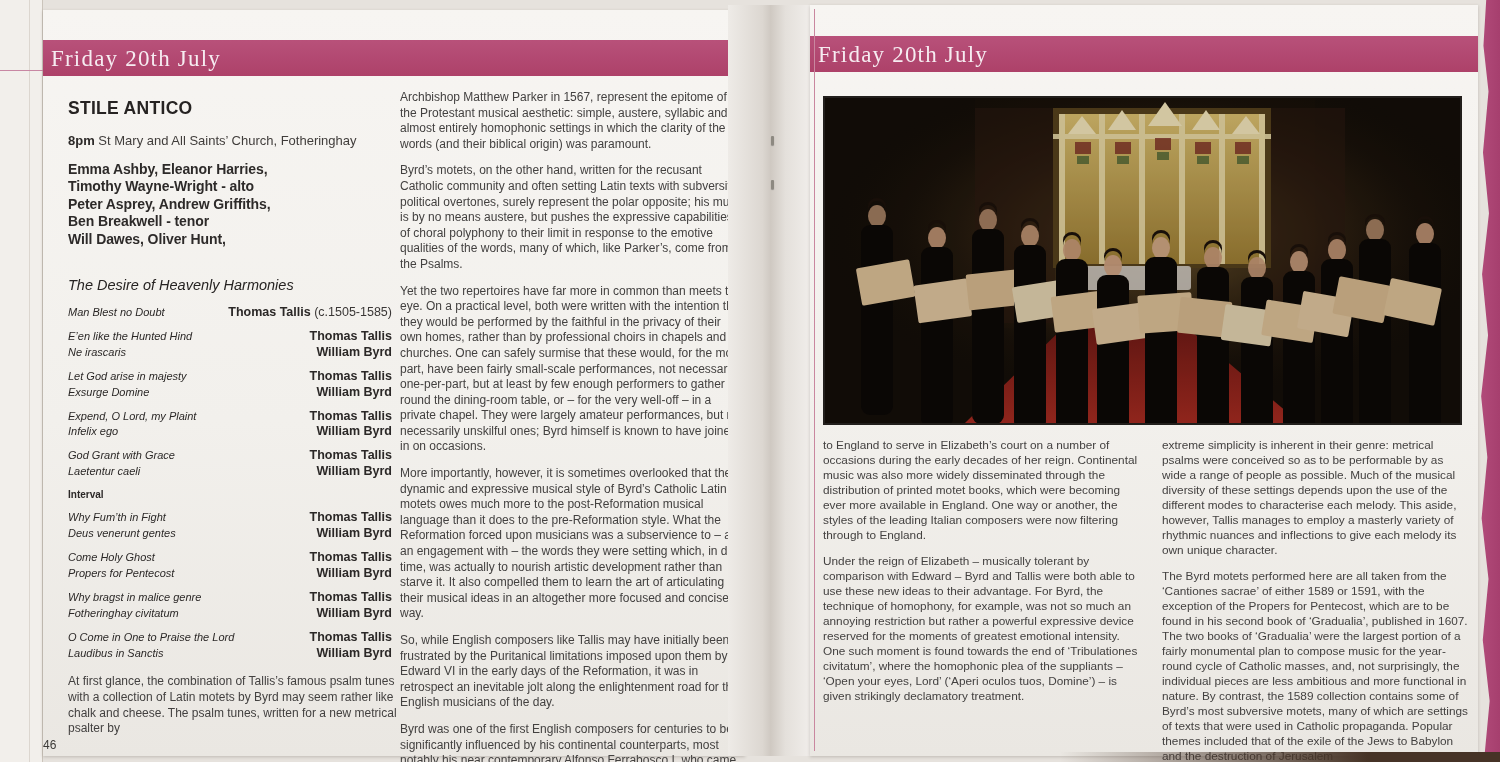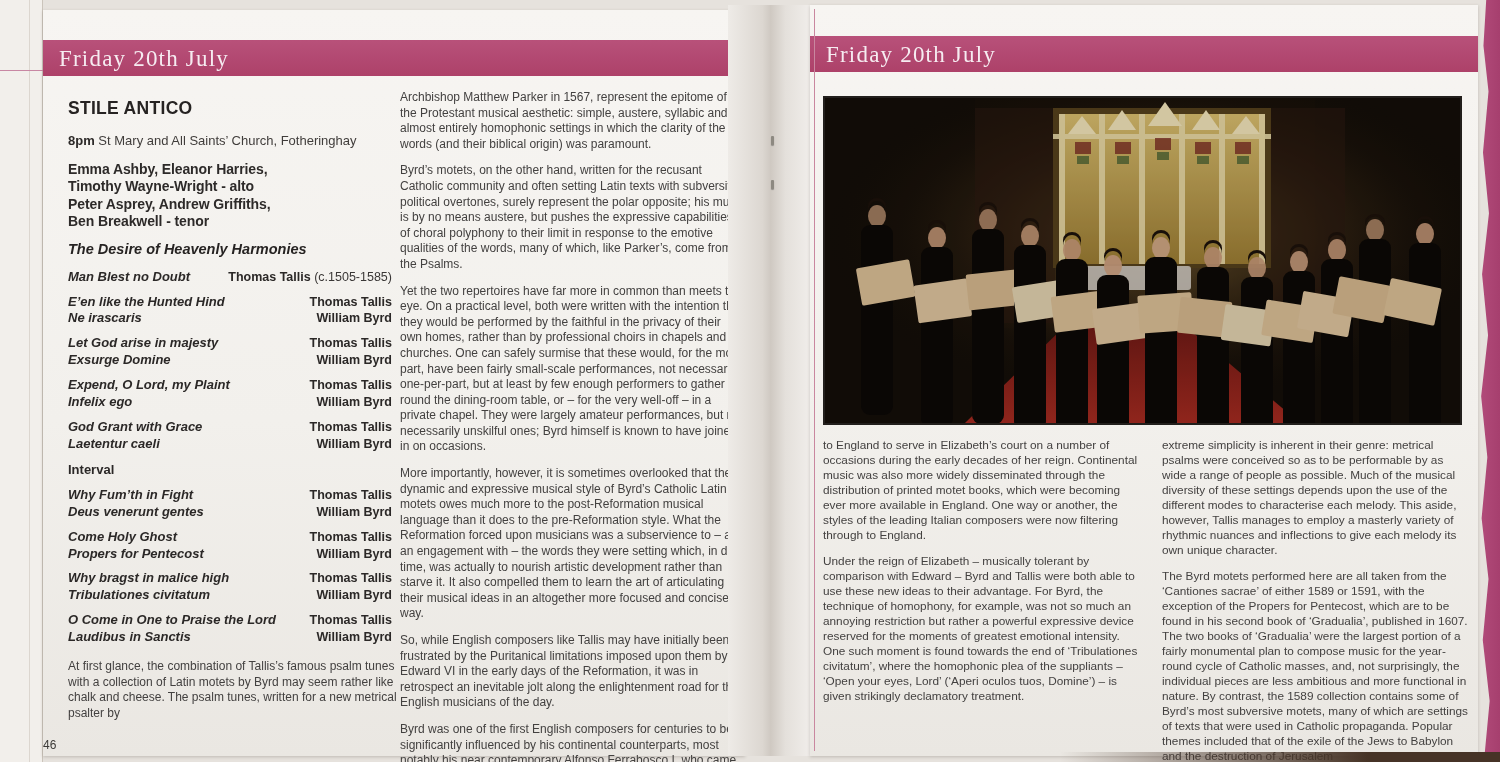--- a/index.html
+++ b/index.html
@@ -19,34 +19,34 @@
           background:linear-gradient(to right,#eeebe7 0%,#dcd7d1 42%,#cfc9c2 52%,#e4e0db 70%,#f0edea 100%);}
   .staple{position:absolute;left:771px;width:3px;height:9px;background:#8d8981;border-radius:1px;box-shadow:0 1px 1px rgba(0,0,0,.3);}
   .deckle{position:absolute;left:1477px;top:0;width:23px;height:762px;background:linear-gradient(to right,#b34d7c,#a63f6e);
           clip-path:polygon(40% 0,100% 0,100% 100%,30% 100%,55% 92%,25% 84%,50% 76%,20% 68%,45% 60%,18% 52%,48% 44%,22% 36%,52% 28%,26% 20%,50% 12%,28% 6%);}
   .bottom-shadow{position:absolute;left:1060px;top:752px;width:440px;height:10px;
           background:linear-gradient(to right,rgba(70,51,38,0),#463326 70%);}
   
   .band{position:absolute;left:0;width:100%;height:36px;
         background:linear-gradient(#b8517a,#ad4169);display:flex;align-items:center;}
   .band-title{font-family:"Liberation Serif",serif;color:#f6ecf1;font-size:23px;
-              letter-spacing:1.2px;padding-left:16px;line-height:1;}
+              letter-spacing:1.2px;padding-left:8px;line-height:1;}
   
   .listing{position:absolute;left:25px;top:88px;width:324px;color:#2c2928;}
   .ensemble{font-size:17.5px;font-weight:bold;letter-spacing:.3px;margin:0 0 14px 0;color:#262322;}
   .venue{font-size:13px;color:#403d3b;margin:0 0 13px 0;}
   .venue b{color:#2c2928;}
   .performers{font-size:14px;font-weight:bold;line-height:17.4px;color:#2d2a29;letter-spacing:-.1px;}
-  .prog-title{font-size:14.5px;font-weight:bold;font-style:italic;margin:10px 0 12px 0;color:#262322;}
+  .prog-title{font-size:14.5px;font-weight:normal;font-style:italic;margin:29px 0 12px 0;color:#262322;}
   .prog-group{margin-bottom:8px;}
   .prog-row{display:flex;justify-content:space-between;align-items:baseline;line-height:15.9px;}
-  .pt{font-size:13px;font-weight:bold;font-style:italic;color:#2b2827;white-space:nowrap;}
+  .pt{font-size:11px;font-weight:normal;font-style:italic;color:#2b2827;white-space:nowrap;}
   .pc{font-size:12.5px;font-weight:bold;color:#2b2827;text-align:right;white-space:nowrap;}
   .pd{font-weight:normal;color:#3a3736;}
-  .interval{font-size:13px;font-weight:bold;color:#2b2827;margin:9px 0 10px 0;}
+  .interval{font-size:10px;font-weight:bold;color:#2b2827;margin:9px 0 10px 0;}
   .intro{font-size:12px;line-height:15.6px;color:#434140;margin-top:13px;width:330px;}
   .article{position:absolute;font-size:12px;line-height:15.6px;color:#434140;}
   .article p{margin:0 0 11px 0;}
   .article-left-page{left:357px;top:80px;width:346px;}
   .pagenum{position:absolute;width:100%;font-size:12px;color:#3c3a38;}
   
   .photo-wrap{position:absolute;left:13px;top:91px;width:639px;height:329px;
               border:2px solid #221f1c;background:#120d09;box-sizing:border-box;}
   .col{position:absolute;font-size:11.8px;line-height:15px;color:#434140;}
   .col p{margin:0 0 11px 0;}
@@ -72,20 +72,21 @@
 
     <div class="listing">
       <div class="ensemble">STILE ANTICO</div>
       <div class="venue"><b>8pm</b><span> St Mary and All Saints’ Church, Fotheringhay</span></div>
 
       <div class="performers">
         <div>Emma Ashby, Eleanor Harries,</div>
         <div>Timothy Wayne-Wright - alto</div>
         <div>Peter Asprey, Andrew Griffiths,</div>
         <div>Ben Breakwell - tenor</div>
+        <div>Will Dawes, Oliver Hunt,</div>
       </div>
 
       <div class="prog-title">The Desire of Heavenly Harmonies</div>
 
       <div>
         <div class="prog-group">
           <div class="prog-row">
               <span class="pt">Man Blest no Doubt</span>
               <span class="pc"><b>Thomas Tallis</b><span class="pd"> (c.1505-1585)</span></span>
             </div>
@@ -148,25 +149,25 @@
               <span class="pt">Come Holy Ghost</span>
               <span class="pc"><b>Thomas Tallis</b></span>
             </div>
           <div class="prog-row">
               <span class="pt">Propers for Pentecost</span>
               <span class="pc"><b>William Byrd</b></span>
             </div>
         </div>
         <div class="prog-group">
           <div class="prog-row">
-              <span class="pt">Why bragst in malice high</span>
-              <span class="pc"><b>Thomas Tallis</b></span>
-            </div>
-          <div class="prog-row">
-              <span class="pt">Tribulationes civitatum</span>
+              <span class="pt">Why bragst in malice genre</span>
+              <span class="pc"><b>Thomas Tallis</b></span>
+            </div>
+          <div class="prog-row">
+              <span class="pt">Fotheringhay civitatum</span>
               <span class="pc"><b>William Byrd</b></span>
             </div>
         </div>
         <div class="prog-group">
           <div class="prog-row">
               <span class="pt">O Come in One to Praise the Lord</span>
               <span class="pc"><b>Thomas Tallis</b></span>
             </div>
           <div class="prog-row">
               <span class="pt">Laudibus in Sanctis</span>

